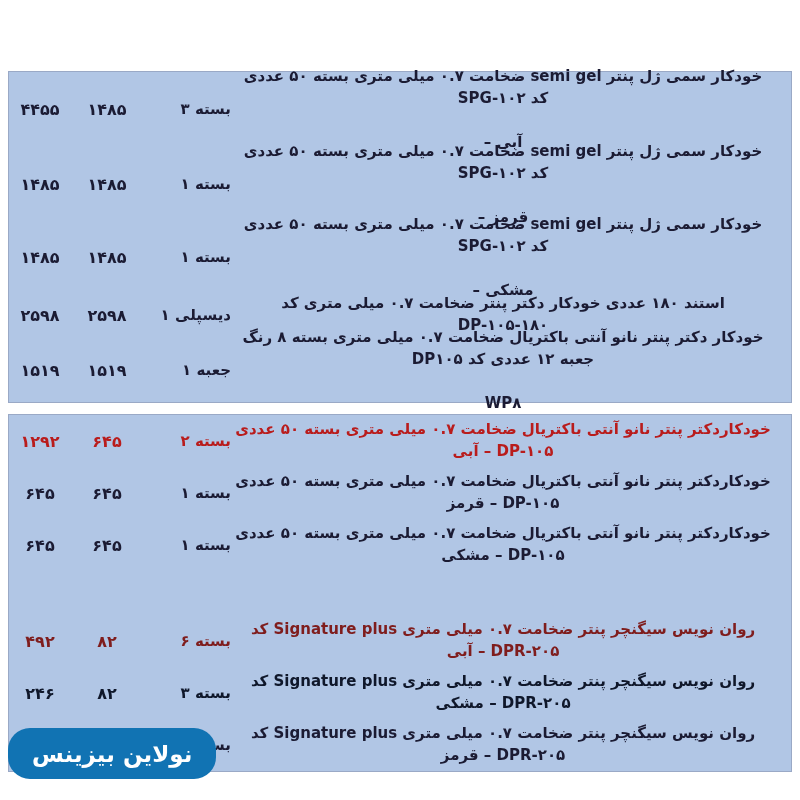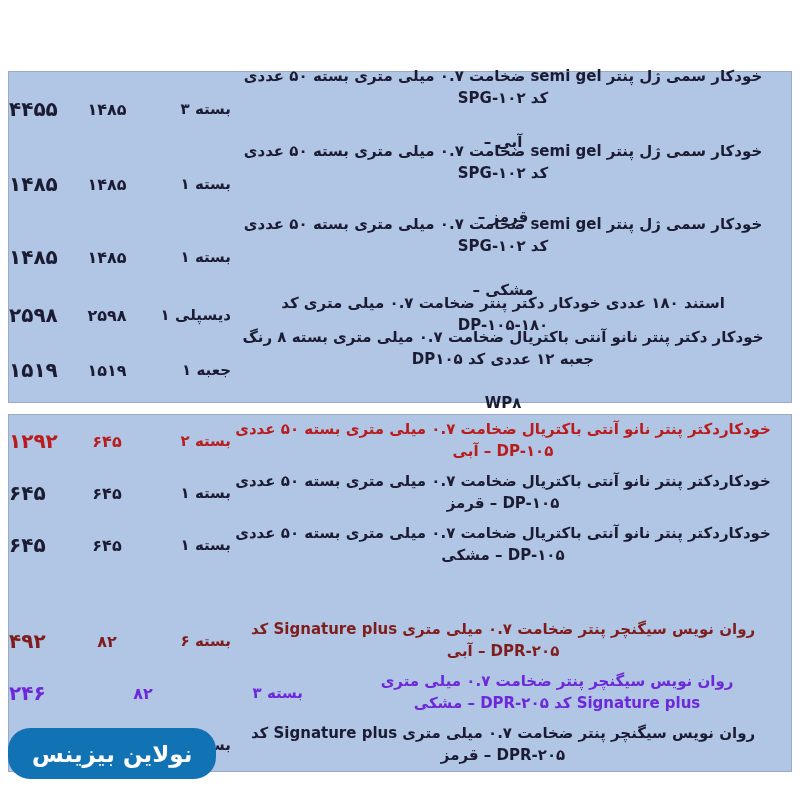--- a/index.html
+++ b/index.html
@@ -15,21 +15,21 @@
   
   .block1 .row:nth-child(1){height:74px;}
   .block1 .row:nth-child(2){height:76px;}
   .block1 .row:nth-child(3){height:70px;}
   .block1 .row:nth-child(4){height:46px;}
   .block1 .row:nth-child(5){height:64px;}
   
   .block2 .row{height:52px;}
 
   .c{display:flex;flex-direction:column;justify-content:center;}
-  .total{width:62px;text-align:left;font-size:20px;letter-spacing:1px;}
+  .total{width:62px;text-align:center;font-size:16px;letter-spacing:1px;}
   .unit {width:72px;text-align:center;font-size:16px;letter-spacing:1px;}
   .pack {width:86px;direction:rtl;text-align:right;font-size:15px;padding-left:2px;}
   .desc {flex:1;direction:rtl;text-align:center;font-size:15px;padding:0 20px 0 4px;}
   .d1{display:block;line-height:1.45;}
   .d2{display:block;direction:ltr;line-height:1.25;margin-top:24px;}
 
   .badge{position:absolute;left:8px;top:728px;height:51px;min-width:202px;
          box-sizing:border-box;padding:0 24px;border-radius:22px;
          display:flex;align-items:center;justify-content:center;
          color:#ffffff;font-size:23px;font-weight:700;direction:rtl;}
@@ -125,21 +125,21 @@
 
       <div class="row" style="color: #7f1d1d; margin-top: 44px;">
         <div class="c total">۴۹۲</div>
         <div class="c unit">۸۲</div>
         <div class="c pack">بسته ۶</div>
         <div class="c desc">
           <span class="d1">روان نویس سیگنچر پنتر ضخامت ۰.۷ میلی متری Signature plus کد ‪DPR-۲۰۵‬ – آبی</span>
         </div>
       </div>
 
-      <div class="row" style="color: #6d28d9; gap: 36px;">
+      <div class="row" style="color: #0f172a;">
         <div class="c total">۲۴۶</div>
         <div class="c unit">۸۲</div>
         <div class="c pack">بسته ۳</div>
         <div class="c desc">
           <span class="d1">روان نویس سیگنچر پنتر ضخامت ۰.۷ میلی متری Signature plus کد ‪DPR-۲۰۵‬ – مشکی</span>
         </div>
       </div>
 
       <div class="row" style="color: rgb(27, 27, 51);">
         <div class="c total">۸۲</div>

